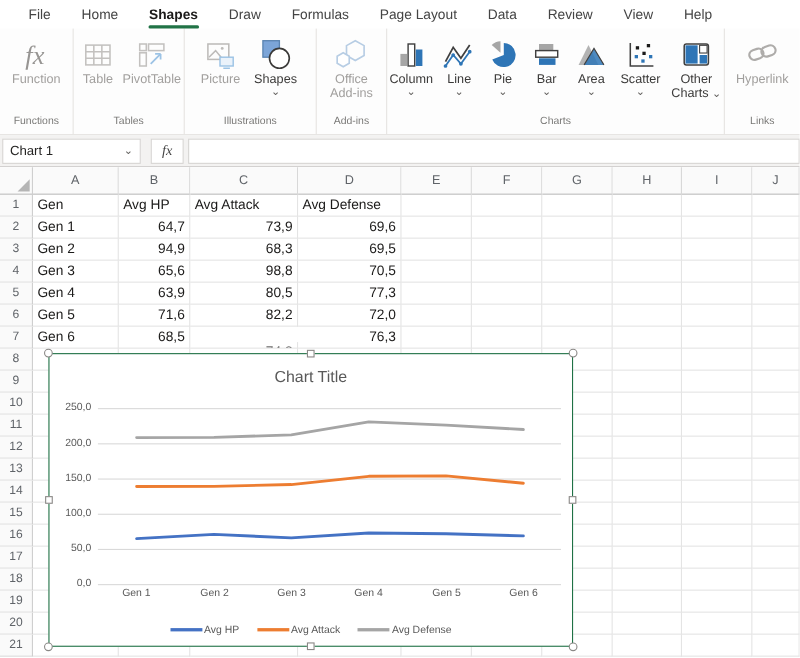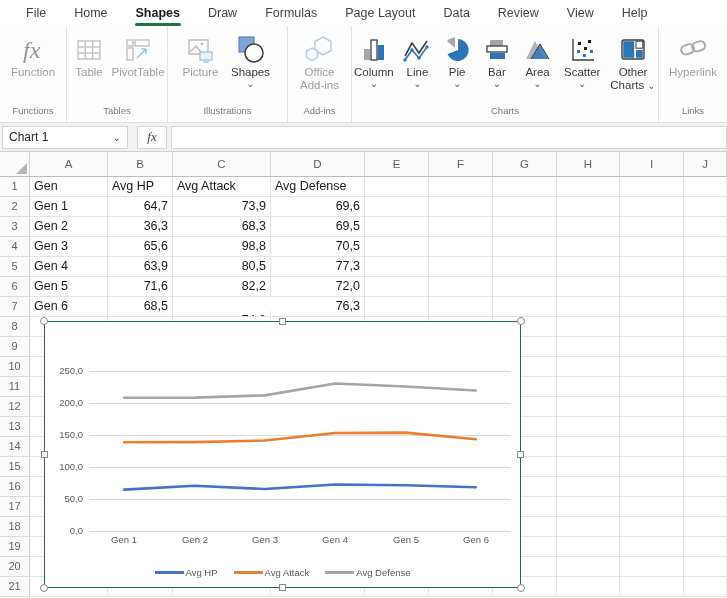--- a/index.html
+++ b/index.html
@@ -324,21 +324,21 @@
           <div class="cell" style="width: 64px;"></div>
           <div class="cell" style="width: 64px;"></div>
           <div class="cell" style="width: 64px;"></div>
           <div class="cell" style="width: 63px;"></div>
           <div class="cell" style="width: 64px;"></div>
           <div class="cell" style="width: 43px;"></div>
         </div>
         <div class="grow">
           <div class="rh">3</div>
           <div class="cell" style="width: 78px;">Gen 2</div>
-          <div class="cell num" style="width: 65px;">36,3</div>
+          <div class="cell num" style="width: 65px;">94,9</div>
           <div class="cell num" style="width: 98px;">68,3</div>
           <div class="cell num" style="width: 94px;">69,5</div>
           <div class="cell" style="width: 64px;"></div>
           <div class="cell" style="width: 64px;"></div>
           <div class="cell" style="width: 64px;"></div>
           <div class="cell" style="width: 63px;"></div>
           <div class="cell" style="width: 64px;"></div>
           <div class="cell" style="width: 43px;"></div>
         </div>
         <div class="grow">
@@ -571,20 +571,21 @@
           <div class="cell" style="width: 64px;"></div>
           <div class="cell" style="width: 64px;"></div>
           <div class="cell" style="width: 64px;"></div>
           <div class="cell" style="width: 63px;"></div>
           <div class="cell" style="width: 64px;"></div>
           <div class="cell" style="width: 43px;"></div>
         </div>
       </div>
 
     <div class="chart">
+      <div class="ctitle">Chart Title</div>
 
       <div class="gl" style="top:49px"></div>
       <div class="gl" style="top:81px"></div>
       <div class="gl" style="top:113px"></div>
       <div class="gl" style="top:145px"></div>
       <div class="gl" style="top:177px"></div>
       <div class="gl" style="top:209px"></div>
 
       <div class="ytick" style="top:44px">250,0</div>
       <div class="ytick" style="top:76px">200,0</div>

